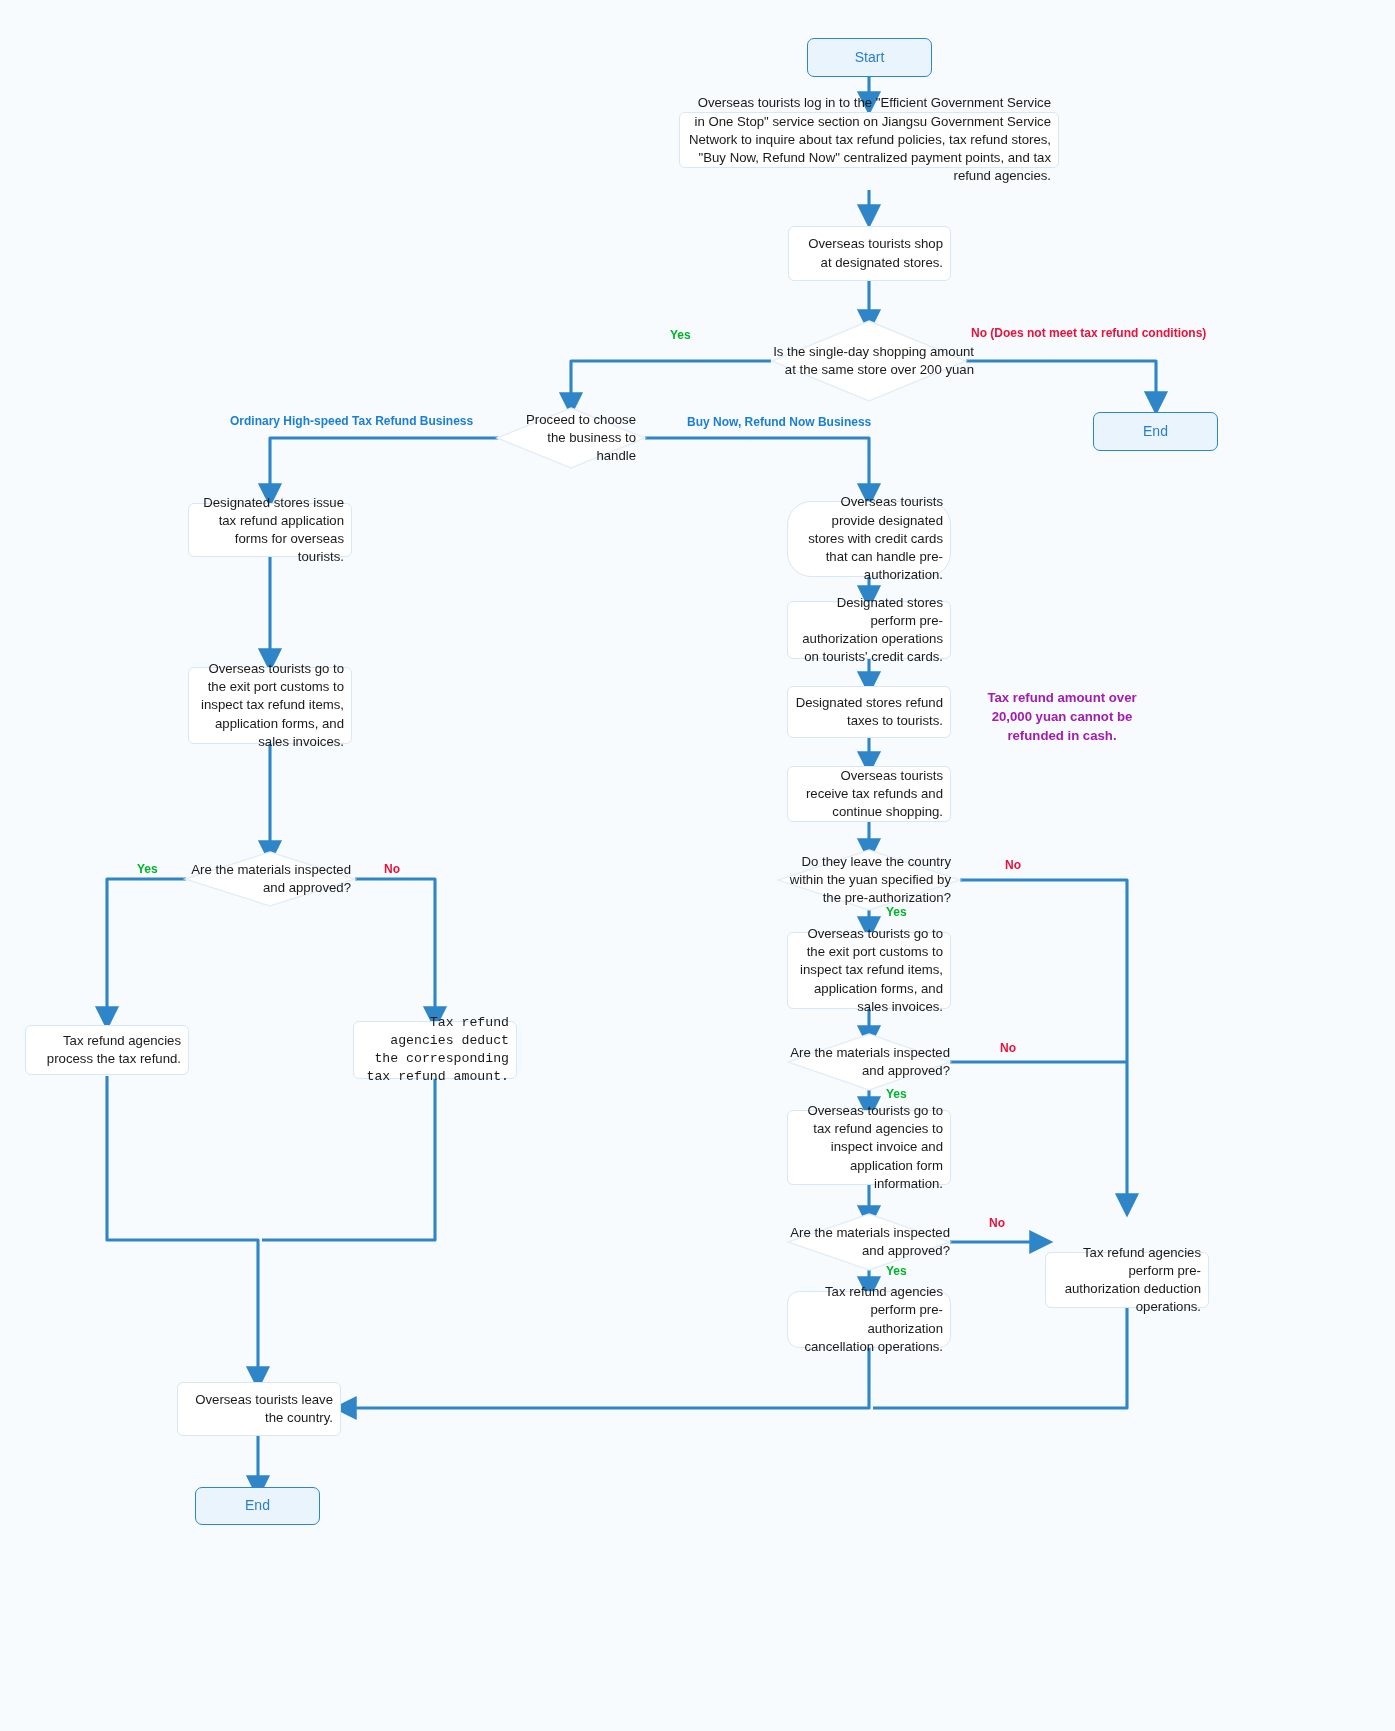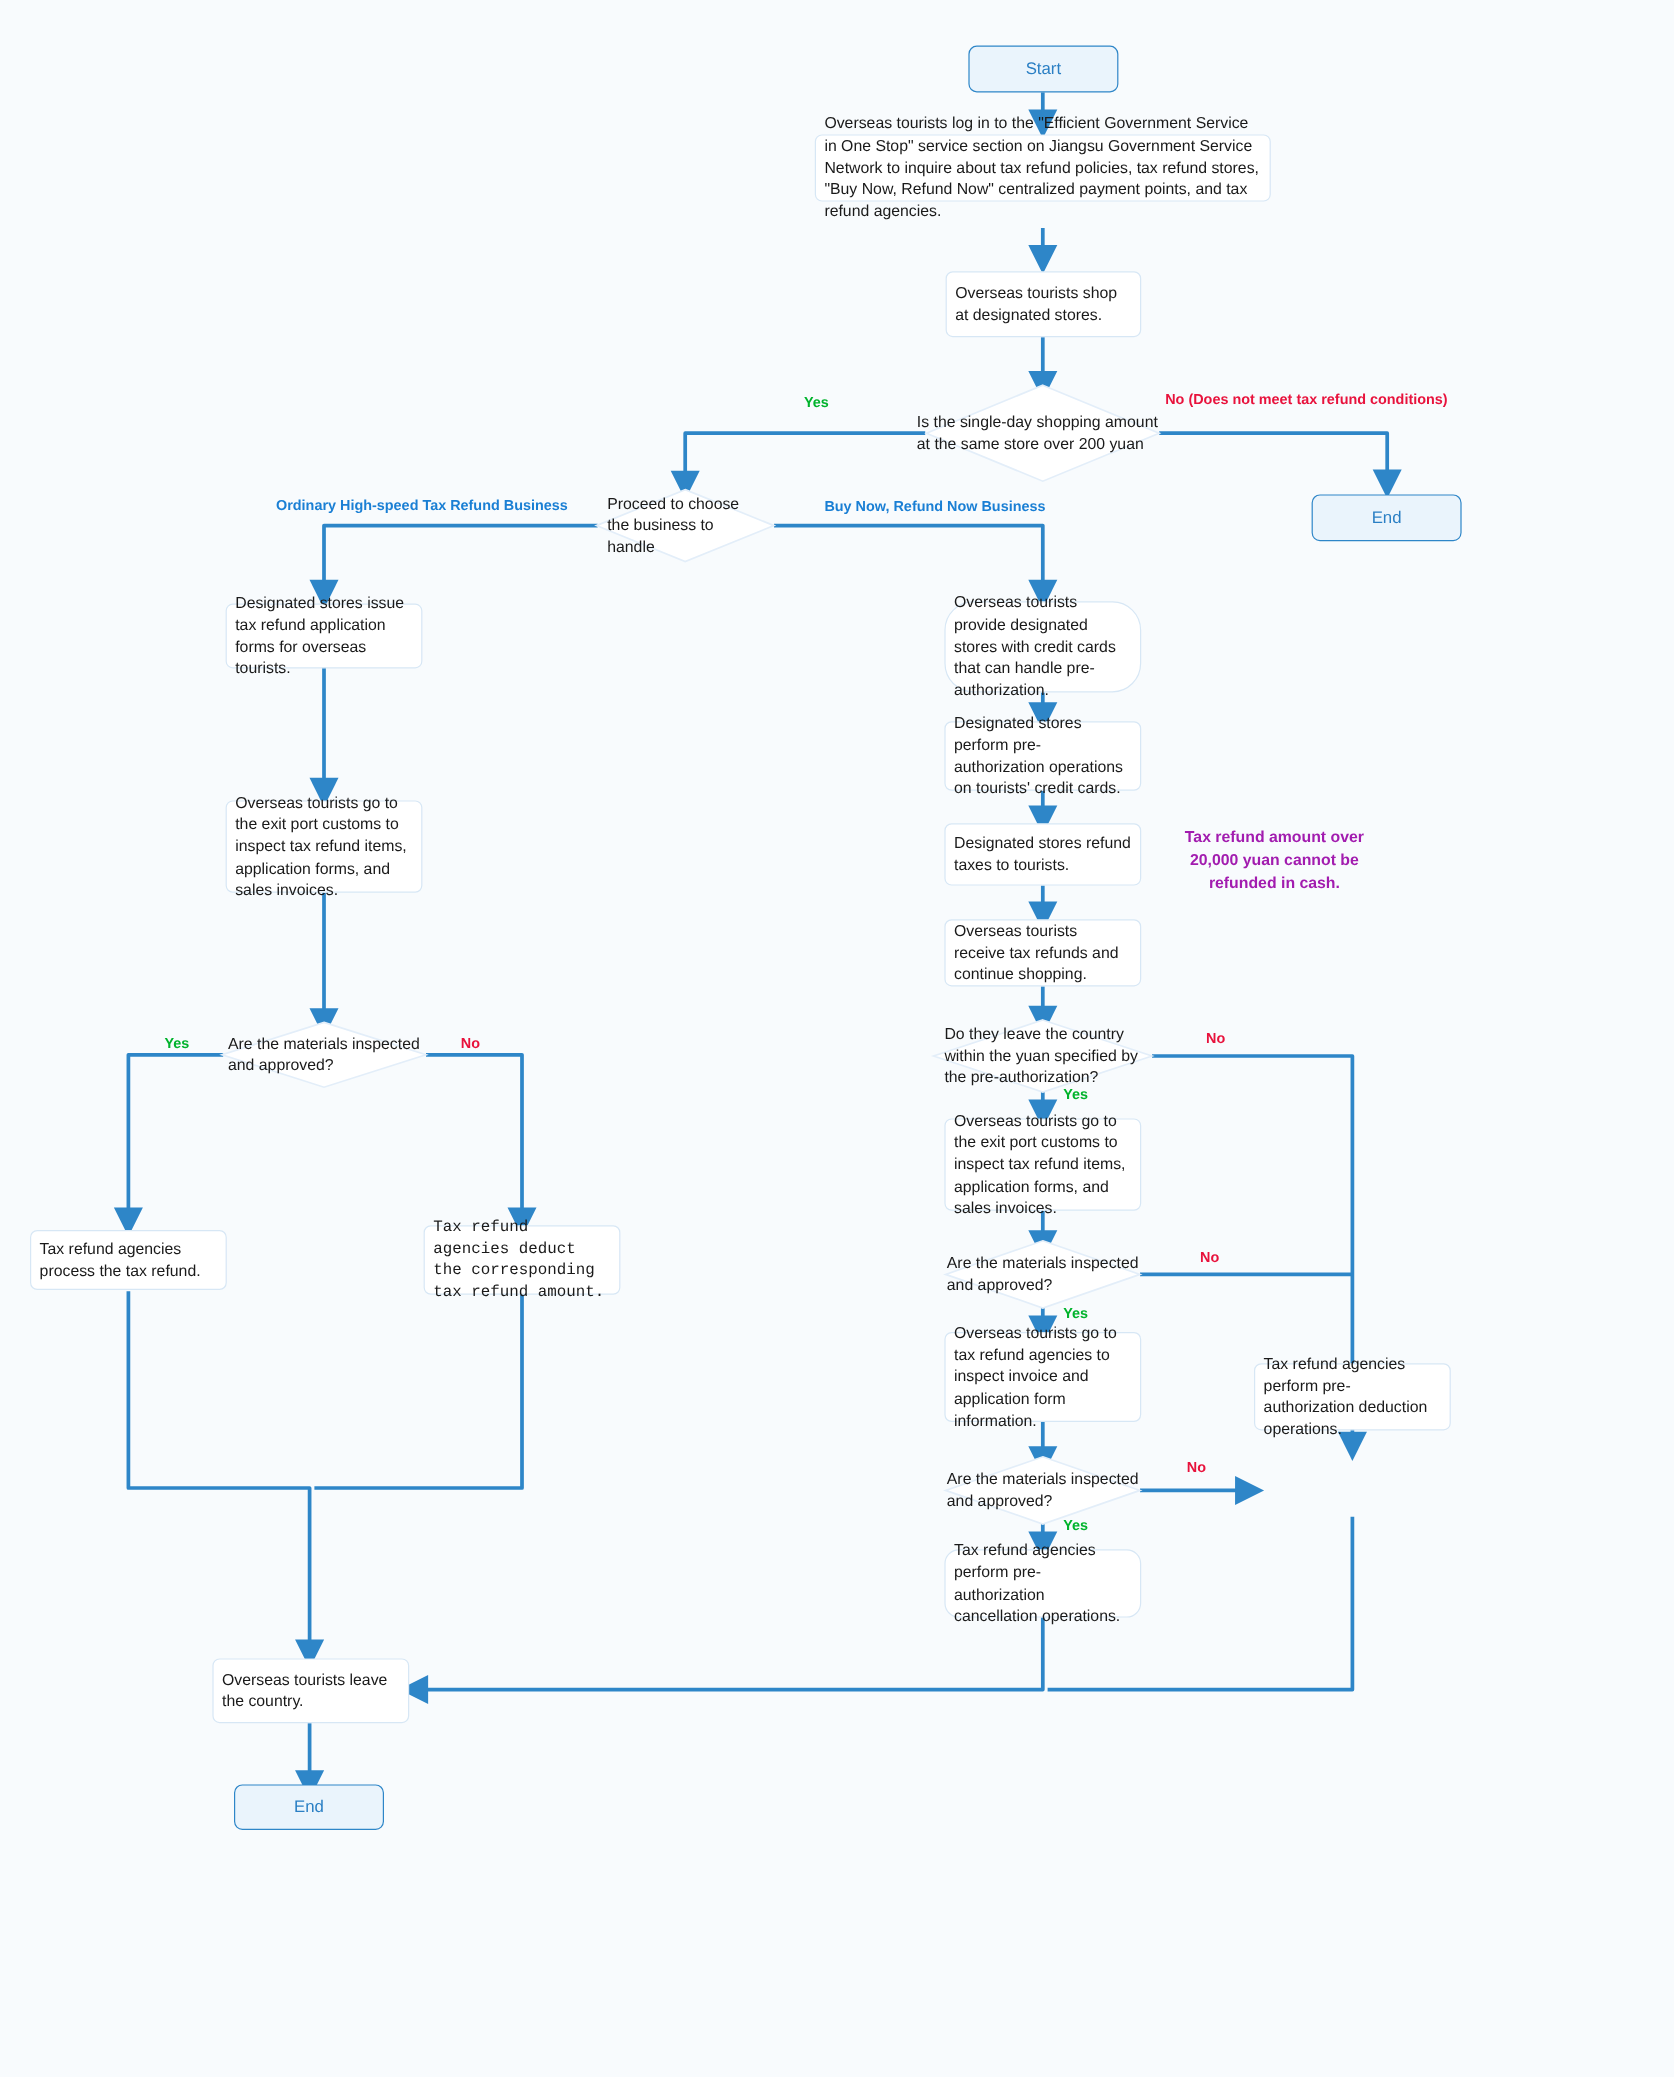--- a/index.html
+++ b/index.html
@@ -21,21 +21,21 @@
     width: 1395px;
     height: 1731px;
     pointer-events: none;
   }
   .node {
     position: absolute;
     box-sizing: border-box;
     display: flex;
     align-items: center;
     justify-content: center;
-    text-align: left;
+    text-align: right;
     line-height: 1.38;
     color: #1a1a1a;
     font-size: 13.2px;
     padding: 5px 7px;
   }
   .proc {
     background: #ffffff;
     border: 1px solid #d7e7f5;
     border-radius: 6px;
   }
@@ -231,21 +231,21 @@
   </div>
 
   <div class="node dec" style="left:782px; top:1220px; width:175px; height:44px;">
     <span class="dtext">Are the materials inspected and approved?</span>
   </div>
 
   <div class="node proc" style="left:787px; top:1291px; width:164px; height:57px;border-radius:12px;">
     <span>Tax refund agencies perform pre-authorization cancellation operations.</span>
   </div>
 
-  <div class="node proc" style="left:1045px; top:1136px; width:164px; height:56px;">
+  <div class="node proc" style="left:1045px; top:1252px; width:164px; height:56px;">
     <span>Tax refund agencies perform pre-authorization deduction operations.</span>
   </div>
 
   <div class="node proc" style="left:177px; top:1382px; width:164px; height:54px;">
     <span>Overseas tourists leave the country.</span>
   </div>
 
   <div class="node term" style="left:195px; top:1487px; width:125px; height:38px;">
     <span>End</span>
   </div>

